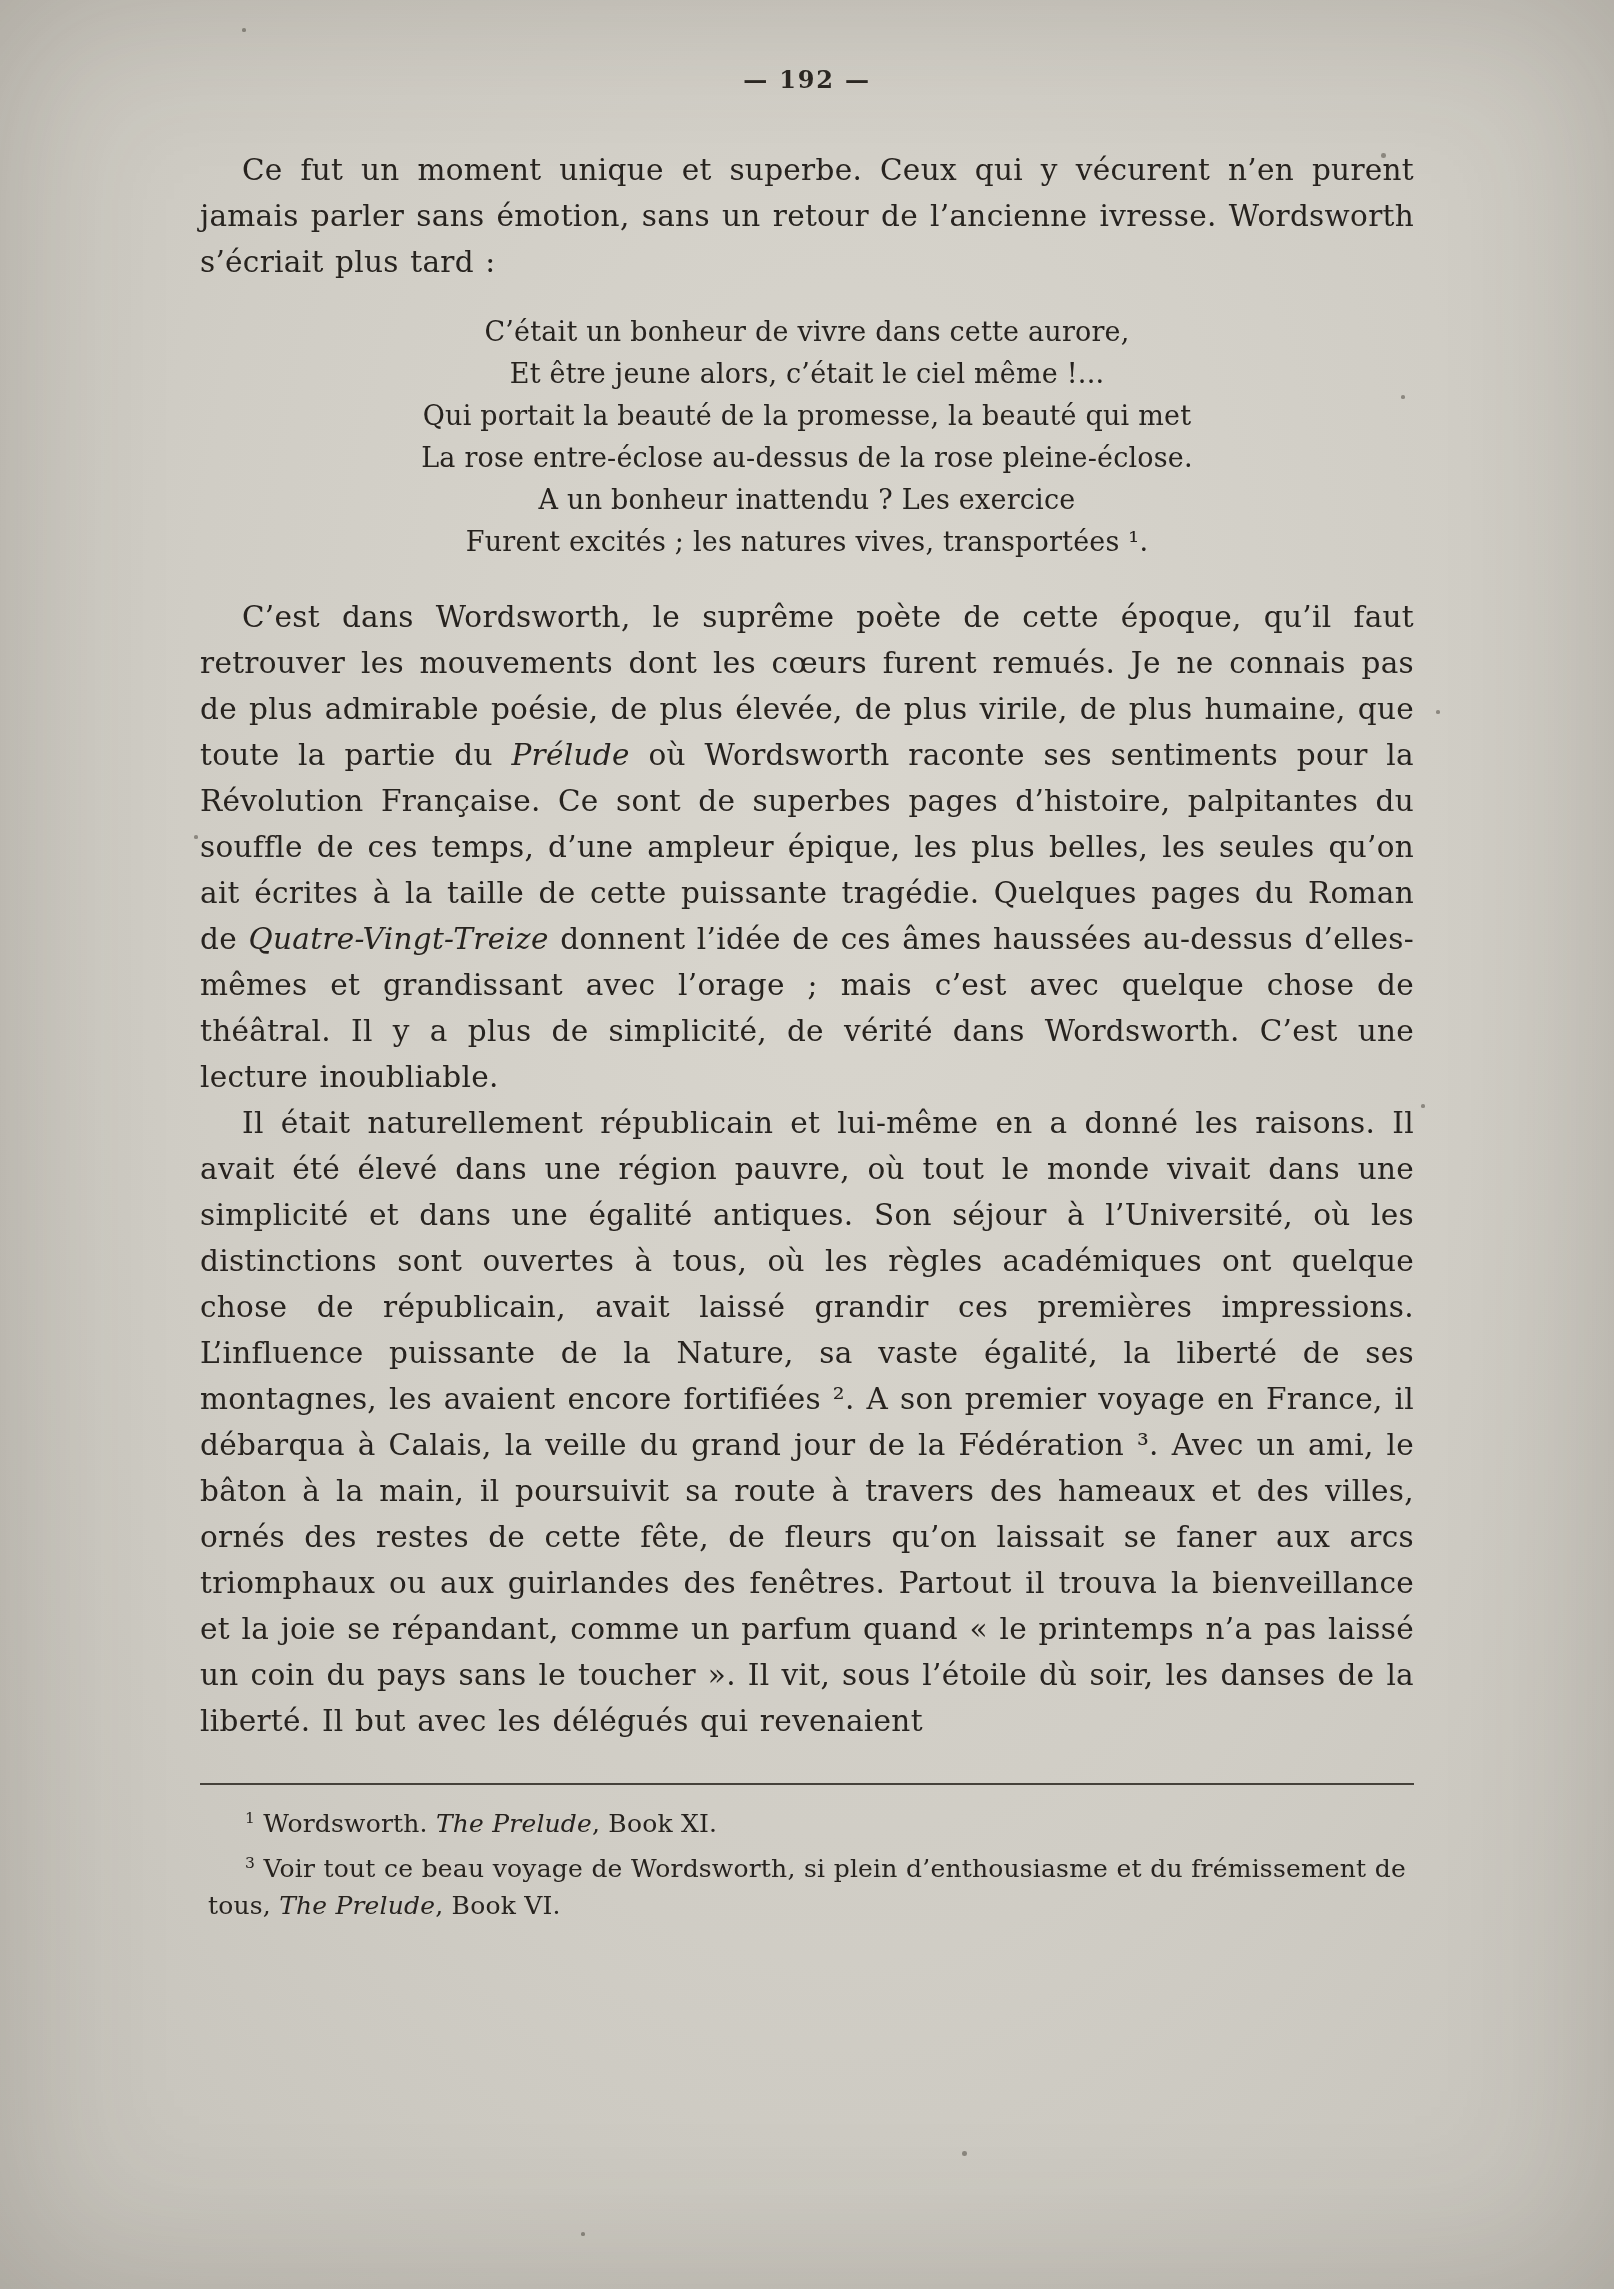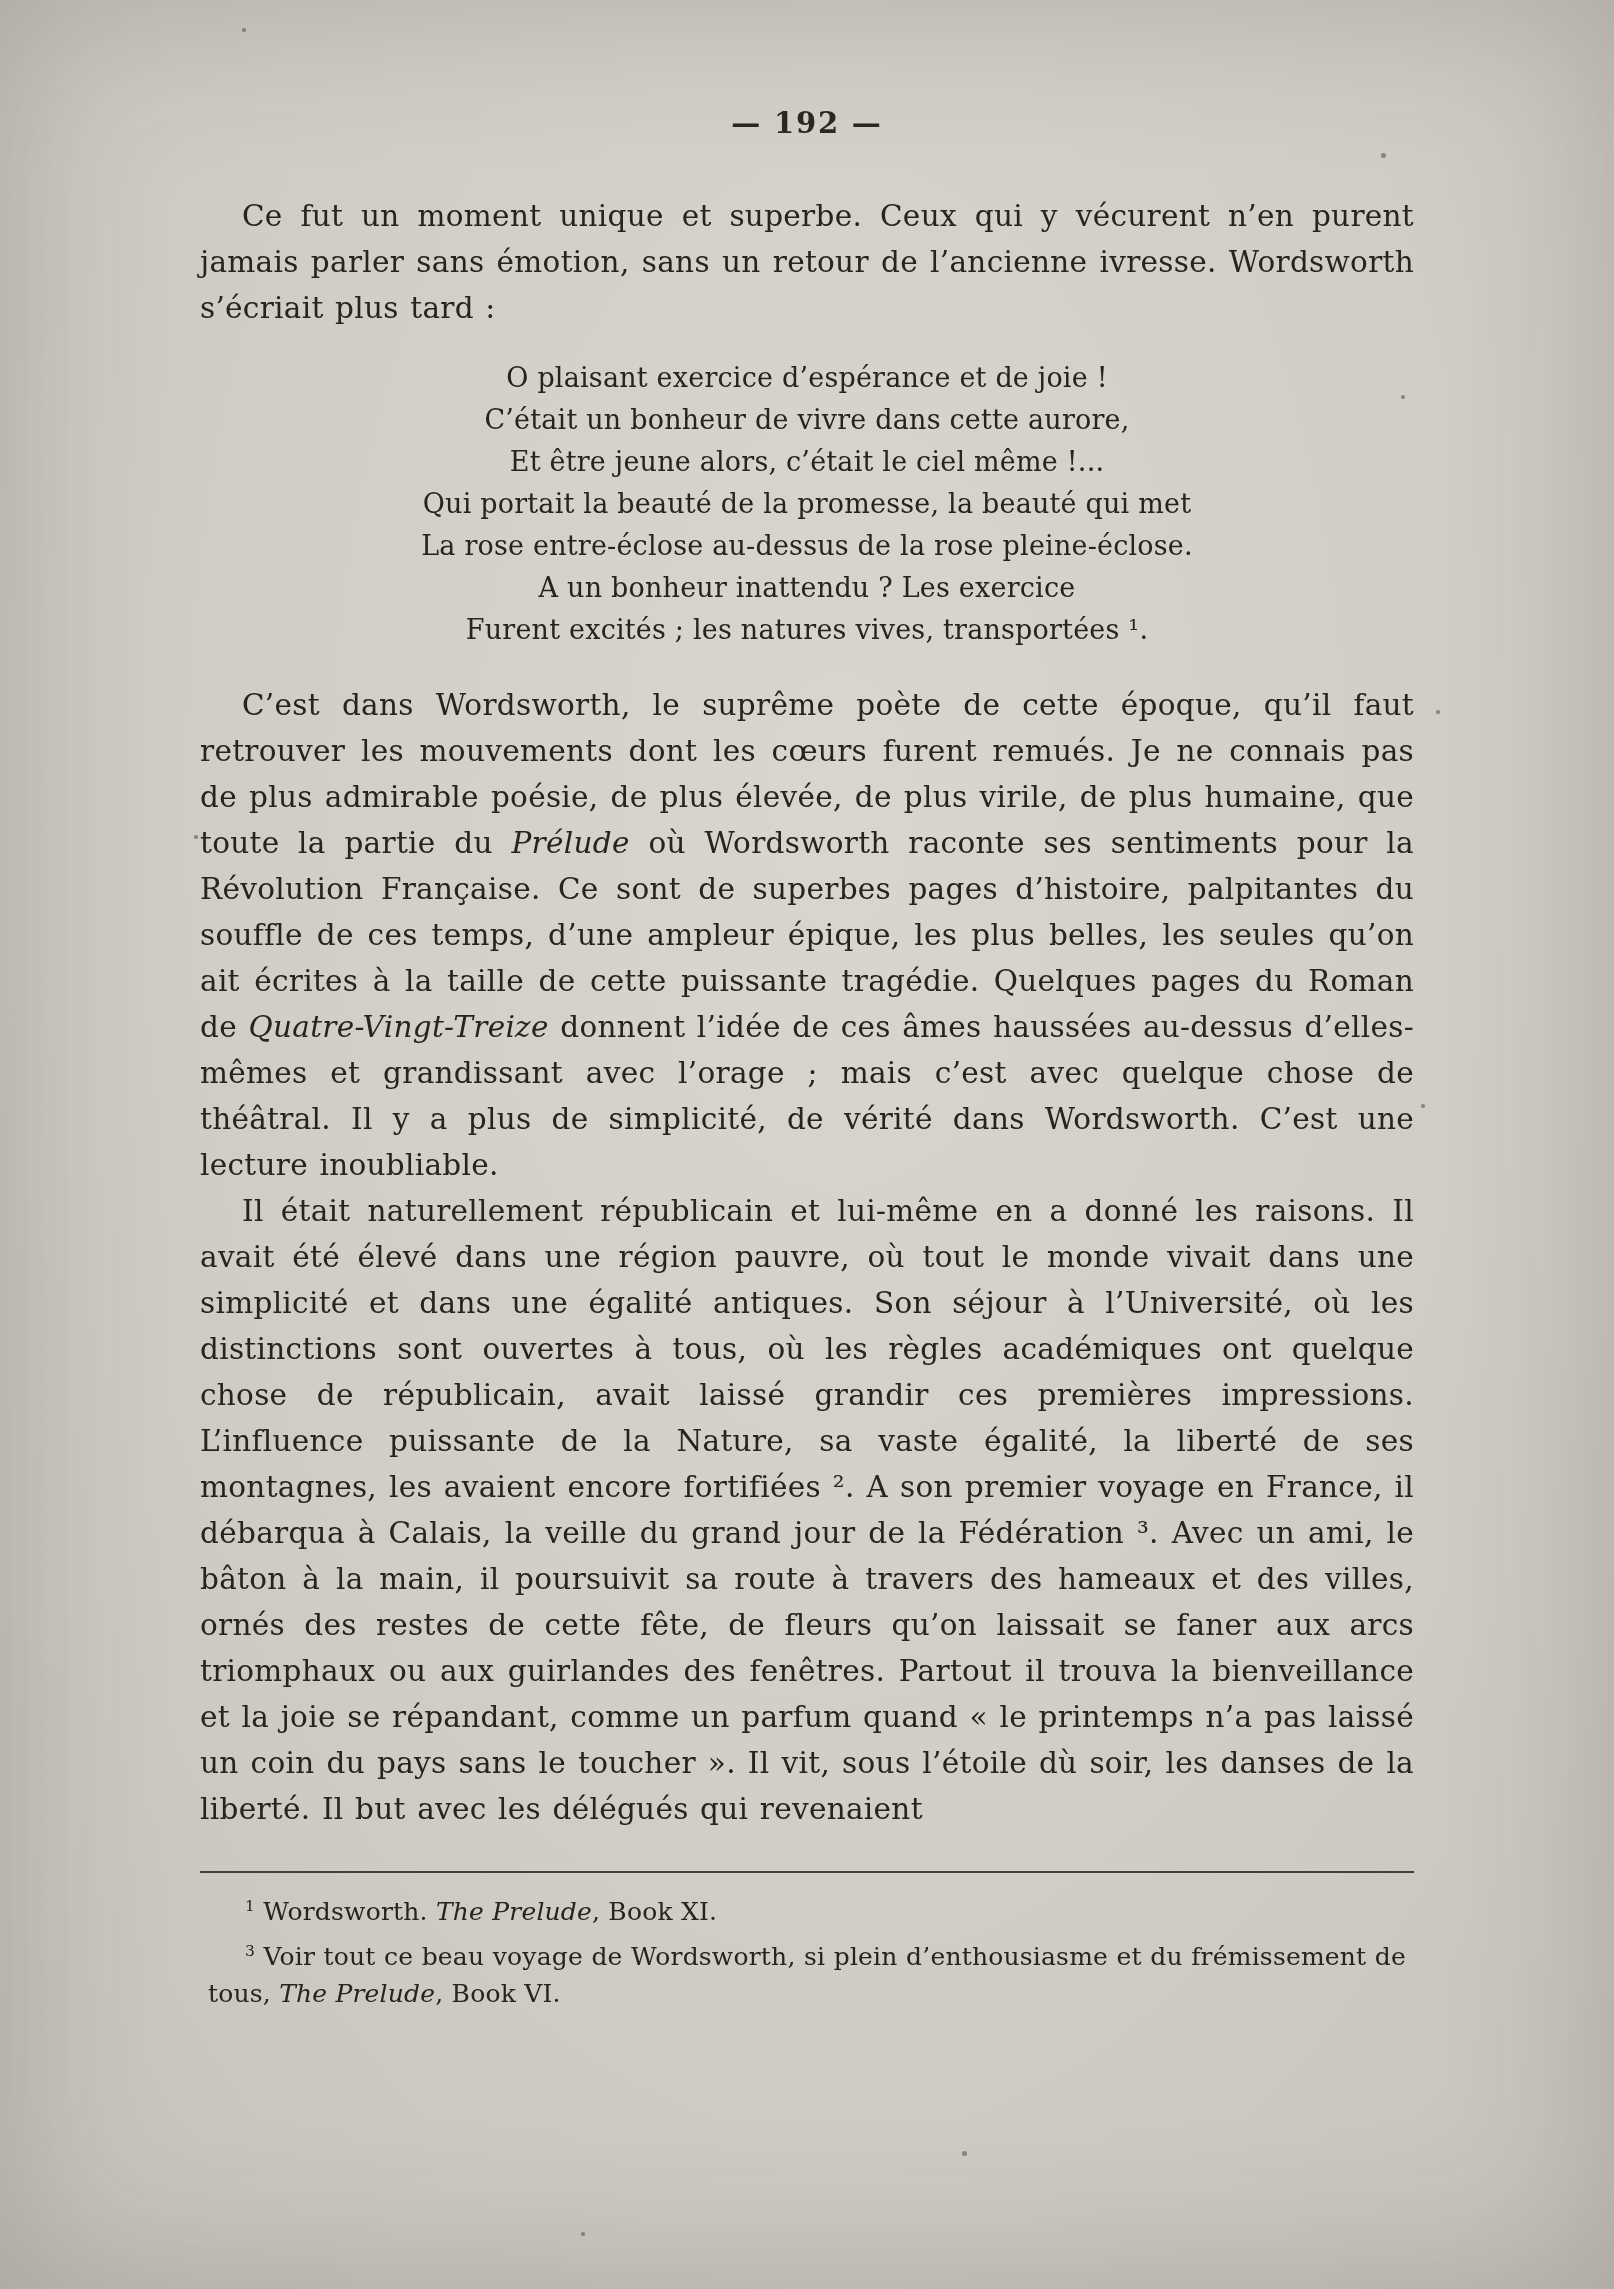--- a/index.html
+++ b/index.html
@@ -14,25 +14,24 @@
     margin: 0 auto;
     overflow: hidden;
     background: radial-gradient(ellipse at 52% 35%, #d9d6ce 0%, #d0cdc5 55%, #c5c2ba 100%);
     box-shadow: inset 0 0 166px rgba(62, 56, 45, 0.22);
     color: #27231f;
     font-family: "DejaVu Serif", "Liberation Serif", serif;
   }
   .page-header {
     text-align: center;
     padding-top: 65px;
-    font-size: 29px;
+    font-size: 24px;
     font-weight: bold;
     letter-spacing: 1.8px;
     color: #2b2722;
-    margin-top: 41px;
   }
   .content {
     width: 1214px;
     margin: 11px auto;
     padding-top: 42px;
   }
   .para {
     margin: 0;
     font-size: 29.5px;
     line-height: 46px;
@@ -90,21 +89,20 @@
 
 <div class="page">
 
   <div class="page-header">— 192 —</div>
 
   <div class="content">
 
     <p class="para indent">Ce fut un moment unique et superbe. Ceux qui y vécurent n’en purent jamais parler sans émotion, sans un retour de l’ancienne ivresse. Wordsworth s’écriait plus tard :</p>
 
     <div class="poem">
-      <div class="poem-line">O plaisant exercice d’espérance et de joie !</div>
       <div class="poem-line">C’était un bonheur de vivre dans cette aurore,</div>
       <div class="poem-line">Et être jeune alors, c’était le ciel même !...</div>
       <div class="poem-line">Qui portait la beauté de la promesse, la beauté qui met</div>
       <div class="poem-line">La rose entre-éclose au-dessus de la rose pleine-éclose.</div>
       <div class="poem-line">A un bonheur inattendu ? Les exercice</div>
       <div class="poem-line">Furent excités ; les natures vives, transportées ¹.</div>
     </div>
 
     <p class="para indent"><span>C’est dans Wordsworth, le suprême poète de cette époque, qu’il faut retrouver les mouvements dont les cœurs furent remués. Je ne connais pas de plus admirable poésie, de plus élevée, de plus virile, de plus humaine, que toute la partie du </span><i class="it">Prélude</i><span> où Wordsworth raconte ses sentiments pour la Révolution Française. Ce sont de superbes pages d’histoire, palpitantes du souffle de ces temps, d’une ampleur épique, les plus belles, les seules qu’on ait écrites à la taille de cette puissante tragédie. Quelques pages du Roman de </span><i class="it">Quatre-Vingt-Treize</i><span> donnent l’idée de ces âmes haussées au-dessus d’elles-mêmes et grandissant avec l’orage ; mais c’est avec quelque chose de théâtral. Il y a plus de simplicité, de vérité dans Wordsworth. C’est une lecture inoubliable.</span></p>
 

